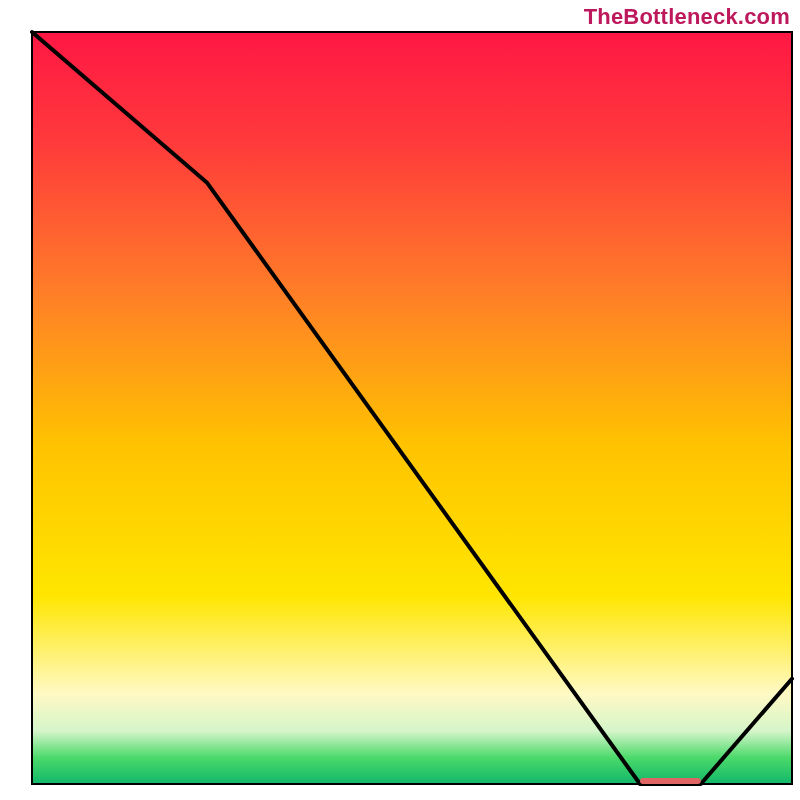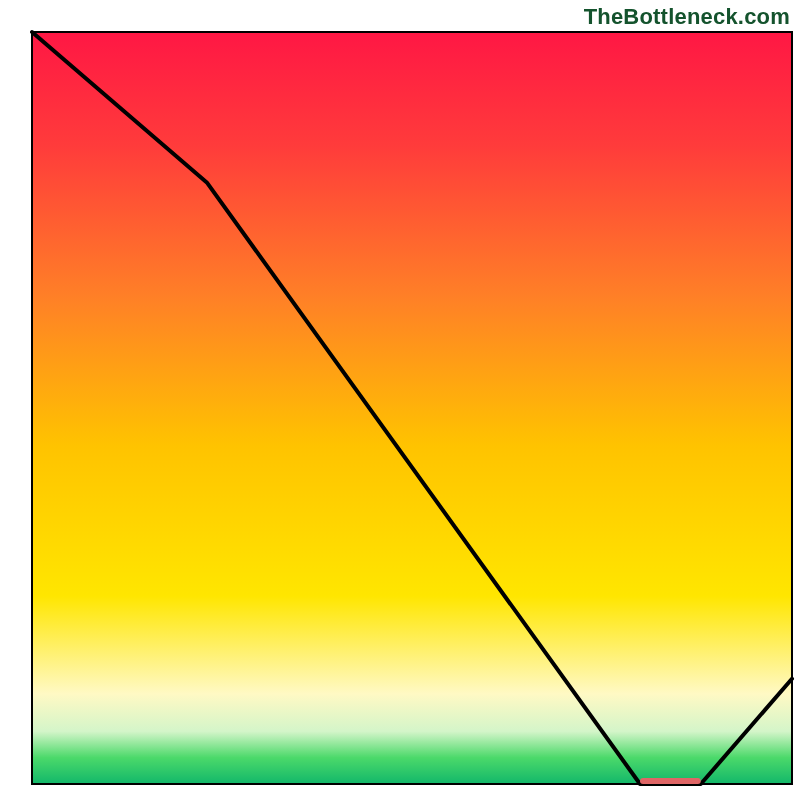--- a/index.html
+++ b/index.html
@@ -14,21 +14,21 @@
     position: relative;
     width: 800px;
     height: 800px;
   }
   .watermark {
     position: absolute;
     top: 4px;
     right: 10px;
     font-size: 22px;
     font-weight: 600;
-    color: #14532d;
+    color: #be185d;
     letter-spacing: 0.2px;
     user-select: none;
   }
   svg.plot {
     position: absolute;
     left: 0;
     top: 0;
   }
 </style>
 </head>

